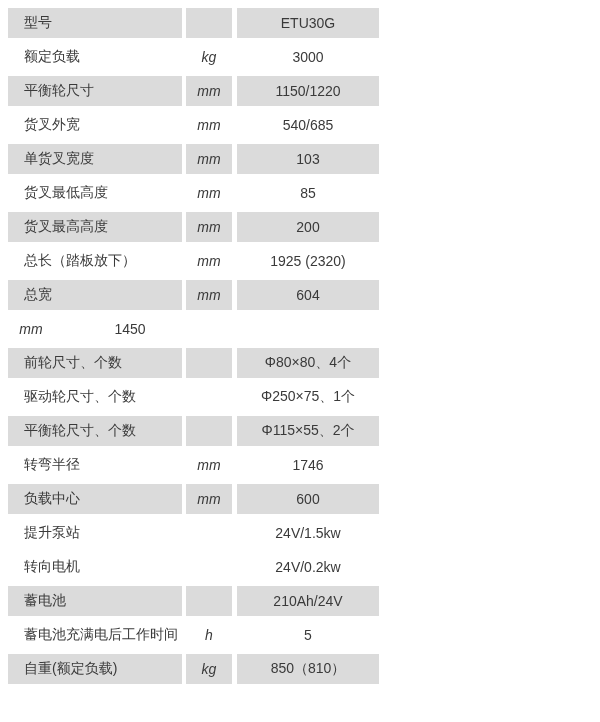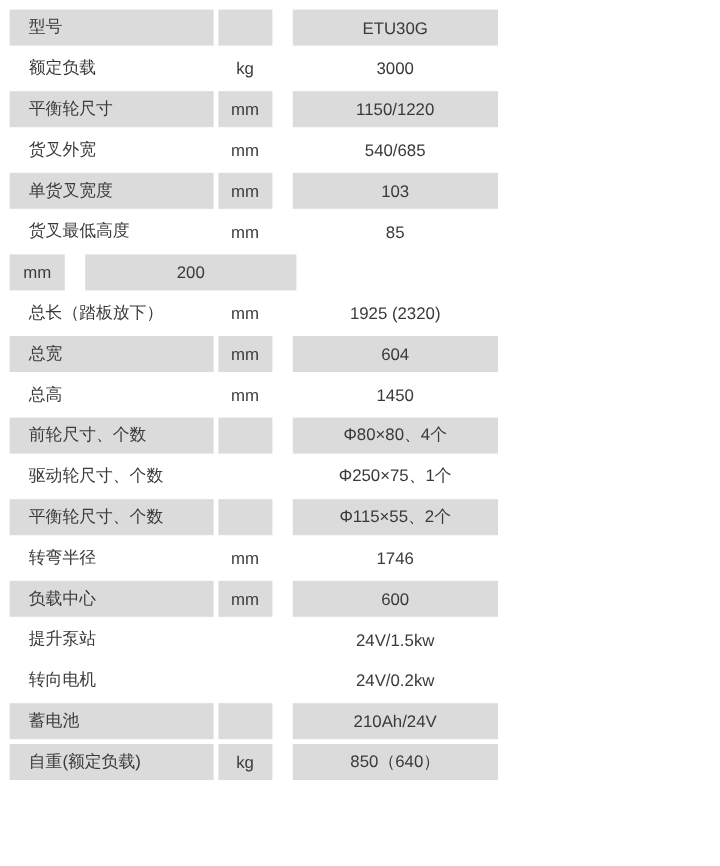--- a/index.html
+++ b/index.html
@@ -38,25 +38,25 @@
   .label-cell {
     width: 174px;
     padding-left: 16px;
     justify-content: flex-start;
     margin-right: 4px;
   }
   .unit-cell {
     width: 46px;
     justify-content: center;
     margin-right: 5px;
+    font-style: italic;
   }
   .value-cell {
-    width: 176px;
+    width: 142px;
     justify-content: center;
-    margin-left: 12px;
   }
   .spec-row.shaded .cell {
     background: #dbdbdb;
   }
 </style>
 </head>
 <body>
 
 <div class="spec-table">
     <div class="spec-row shaded">
@@ -83,35 +83,35 @@
     <div class="cell label-cell">单货叉宽度</div>
     <div class="cell unit-cell">mm</div>
     <div class="cell value-cell">103</div>
   </div>
     <div class="spec-row">
     <div class="cell label-cell">货叉最低高度</div>
     <div class="cell unit-cell">mm</div>
     <div class="cell value-cell">85</div>
   </div>
     <div class="spec-row shaded">
+    <div class="cell label-cell">货叉最高高度</div>
     <div class="cell unit-cell">mm</div>
     <div class="cell value-cell">200</div>
   </div>
     <div class="spec-row">
     <div class="cell label-cell">总长（踏板放下）</div>
     <div class="cell unit-cell">mm</div>
     <div class="cell value-cell">1925 (2320)</div>
   </div>
     <div class="spec-row shaded">
     <div class="cell label-cell">总宽</div>
     <div class="cell unit-cell">mm</div>
     <div class="cell value-cell">604</div>
   </div>
     <div class="spec-row">
-    <div class="cell label-cell">总高</div>
     <div class="cell unit-cell">mm</div>
     <div class="cell value-cell">1450</div>
   </div>
     <div class="spec-row shaded">
     <div class="cell label-cell">前轮尺寸、个数</div>
     <div class="cell unit-cell"></div>
     <div class="cell value-cell">Φ80×80、4个</div>
   </div>
     <div class="spec-row">
     <div class="cell label-cell">驱动轮尺寸、个数</div>
@@ -141,18 +141,23 @@
     <div class="spec-row">
     <div class="cell label-cell">转向电机</div>
     <div class="cell unit-cell"></div>
     <div class="cell value-cell">24V/0.2kw</div>
   </div>
     <div class="spec-row shaded">
     <div class="cell label-cell">蓄电池</div>
     <div class="cell unit-cell"></div>
     <div class="cell value-cell">210Ah/24V</div>
   </div>
+    <div class="spec-row">
+    <div class="cell label-cell">蓄电池充满电后工作时间</div>
+    <div class="cell unit-cell">h</div>
+    <div class="cell value-cell">5</div>
+  </div>
     <div class="spec-row shaded">
     <div class="cell label-cell">自重(额定负载)</div>
     <div class="cell unit-cell">kg</div>
-    <div class="cell value-cell">850（640）</div>
+    <div class="cell value-cell">850（810）</div>
   </div>
   </div>
 
 </body></html>

